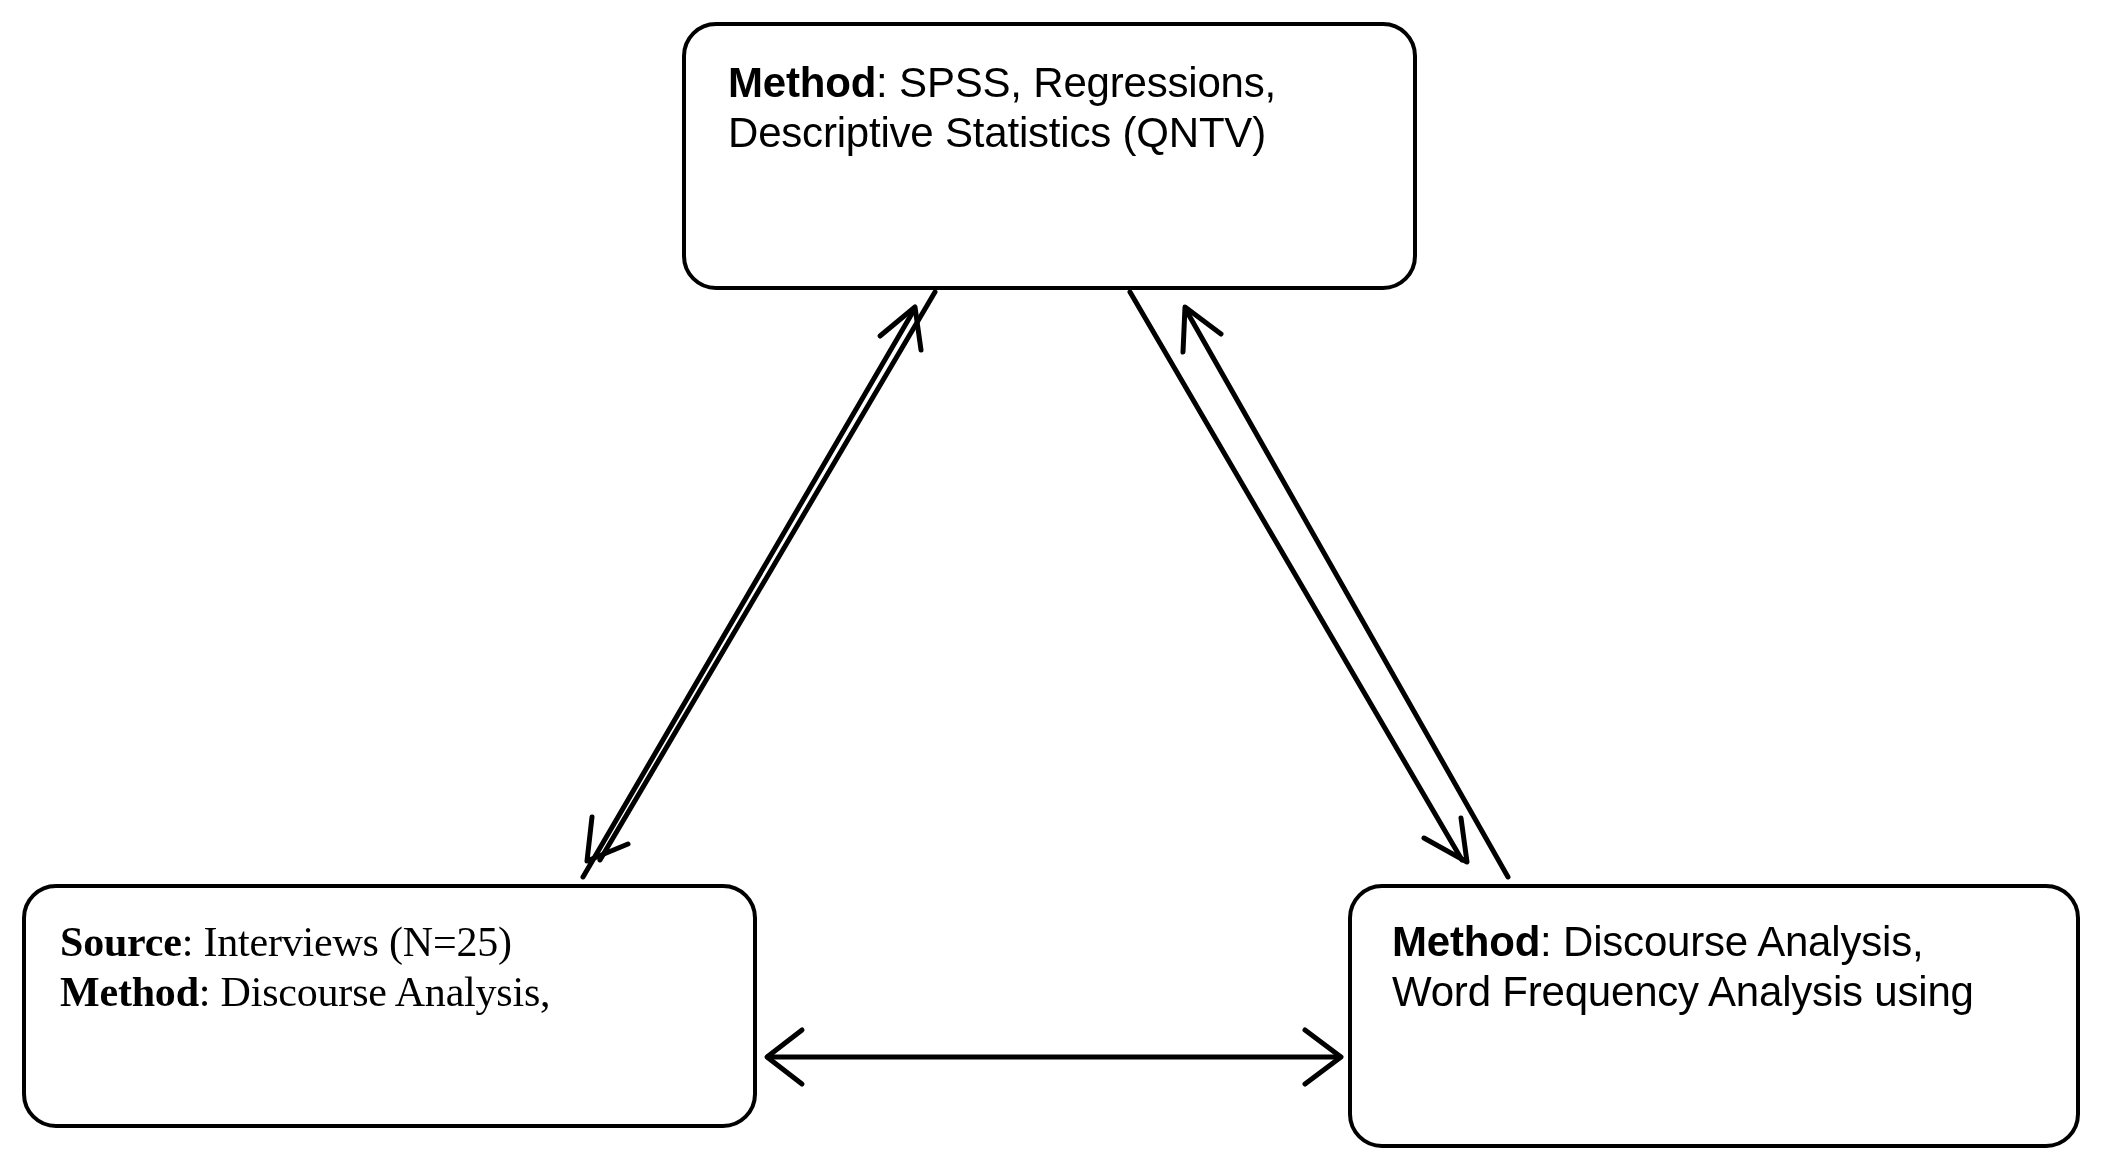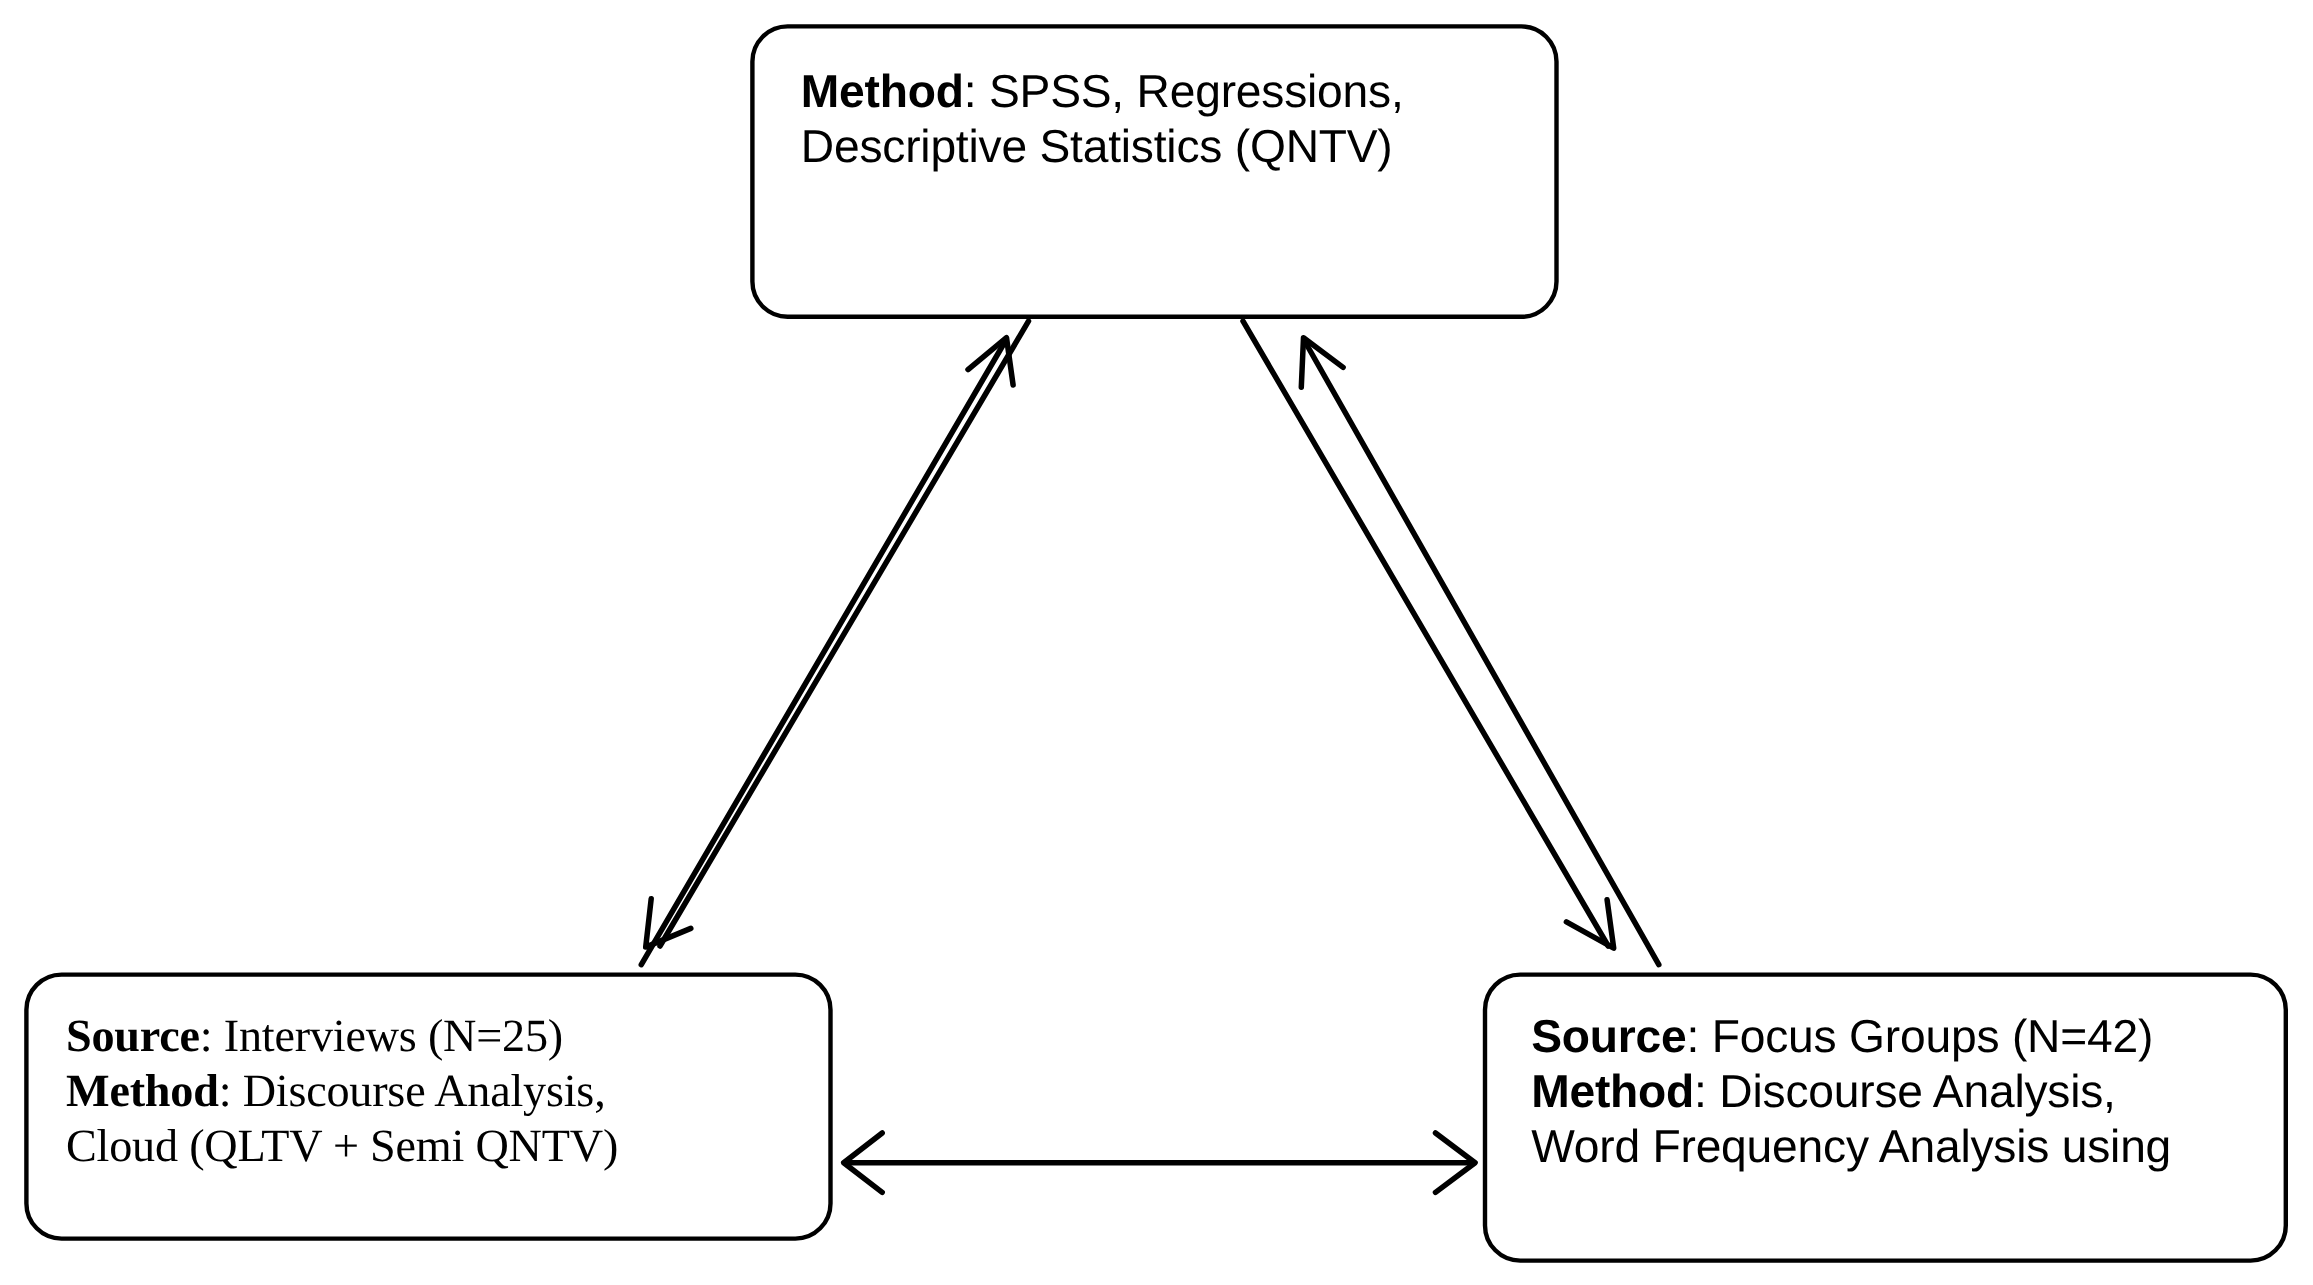--- a/index.html
+++ b/index.html
@@ -117,25 +117,23 @@
     <div class="node-text">
       <div><span class="lbl">Method</span><span>: </span><span>SPSS, Regressions,</span></div>
       <div><span class="lbl"></span><span></span><span>Descriptive Statistics (QNTV)</span></div>
     </div>
   </div>
 
   <div class="node" id="node-left">
     <div class="node-text">
       <div><span class="lbl">Source</span><span>: </span><span>Interviews (N=25)</span></div>
       <div><span class="lbl">Method</span><span>: </span><span>Discourse Analysis,</span></div>
-      <div><span class="lbl"></span><span></span><span>Cloud (QLTV + Semi QNTV)</span></div>
     </div>
   </div>
 
   <div class="node" id="node-right">
     <div class="node-text">
-      <div><span class="lbl">Source</span><span>: </span><span>Focus Groups (N=42)</span></div>
       <div><span class="lbl">Method</span><span>: </span><span>Discourse Analysis,</span></div>
       <div><span class="lbl"></span><span></span><span>Word Frequency Analysis using</span></div>
     </div>
   </div>
 
 </div>
 
 </body></html>

